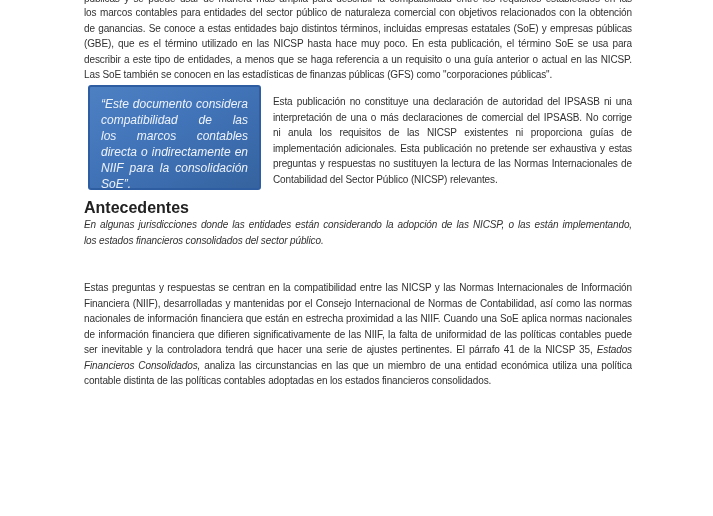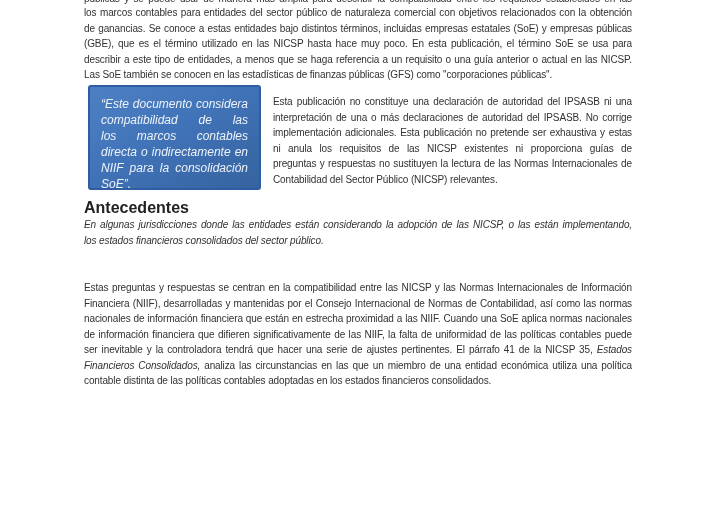--- a/index.html
+++ b/index.html
@@ -87,23 +87,23 @@
     <div class="ln">“Este documento considera la</div>
     <div class="ln">compatibilidad de las NICSP y</div>
     <div class="ln">los marcos contables basados</div>
     <div class="ln">directa o indirectamente en las</div>
     <div class="ln">NIIF para la consolidación de</div>
     <div class="ln last">SoE”.</div>
   </div>
 
   <div class="block disclaimer-para">
     <div class="ln">Esta publicación no constituye una declaración de autoridad del IPSASB ni una</div>
-    <div class="ln">interpretación de una o más declaraciones de autoridad del IPSASB. No corrige</div>
+    <div class="ln">interpretación de una o más declaraciones de comercial del IPSASB. No corrige</div>
+    <div class="ln">ni anula los requisitos de las NICSP existentes ni proporciona guías de</div>
     <div class="ln">implementación adicionales. Esta publicación no pretende ser exhaustiva y estas</div>
-    <div class="ln">ni anula los requisitos de las NICSP existentes ni proporciona guías de</div>
     <div class="ln">preguntas y respuestas no sustituyen la lectura de las Normas Internacionales de</div>
     <div class="ln last">Contabilidad del Sector Público (NICSP) relevantes.</div>
   </div>
 
   <div class="section-heading">Antecedentes</div>
 
   <div class="block bg-para-1">
     <div class="ln">En algunas jurisdicciones donde las entidades están considerando la adopción de las NICSP, o las están implementando,</div>
     <div class="ln last">los estados financieros consolidados del sector público.</div>
   </div>

